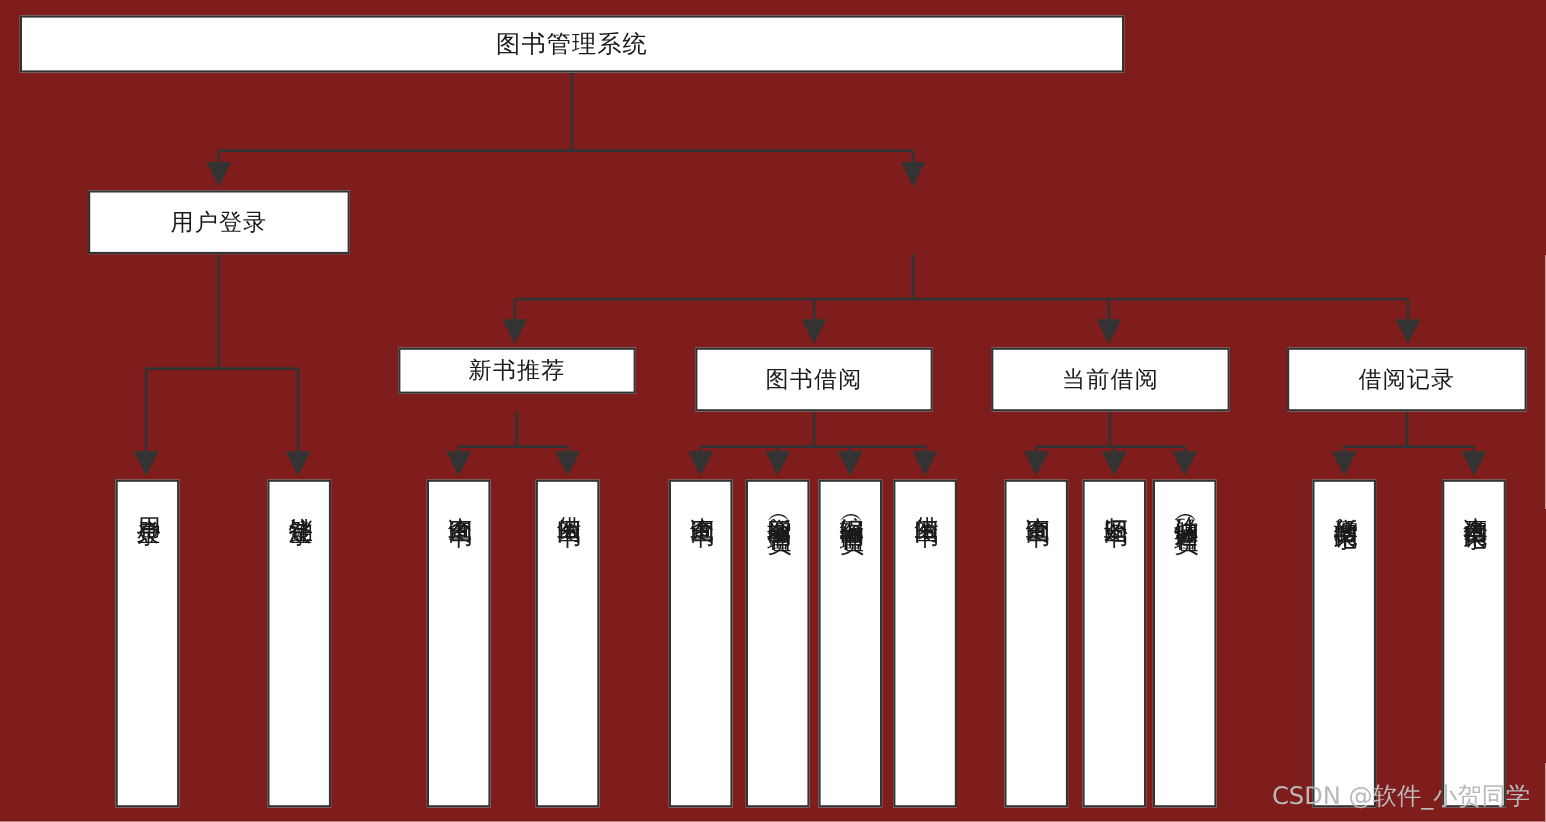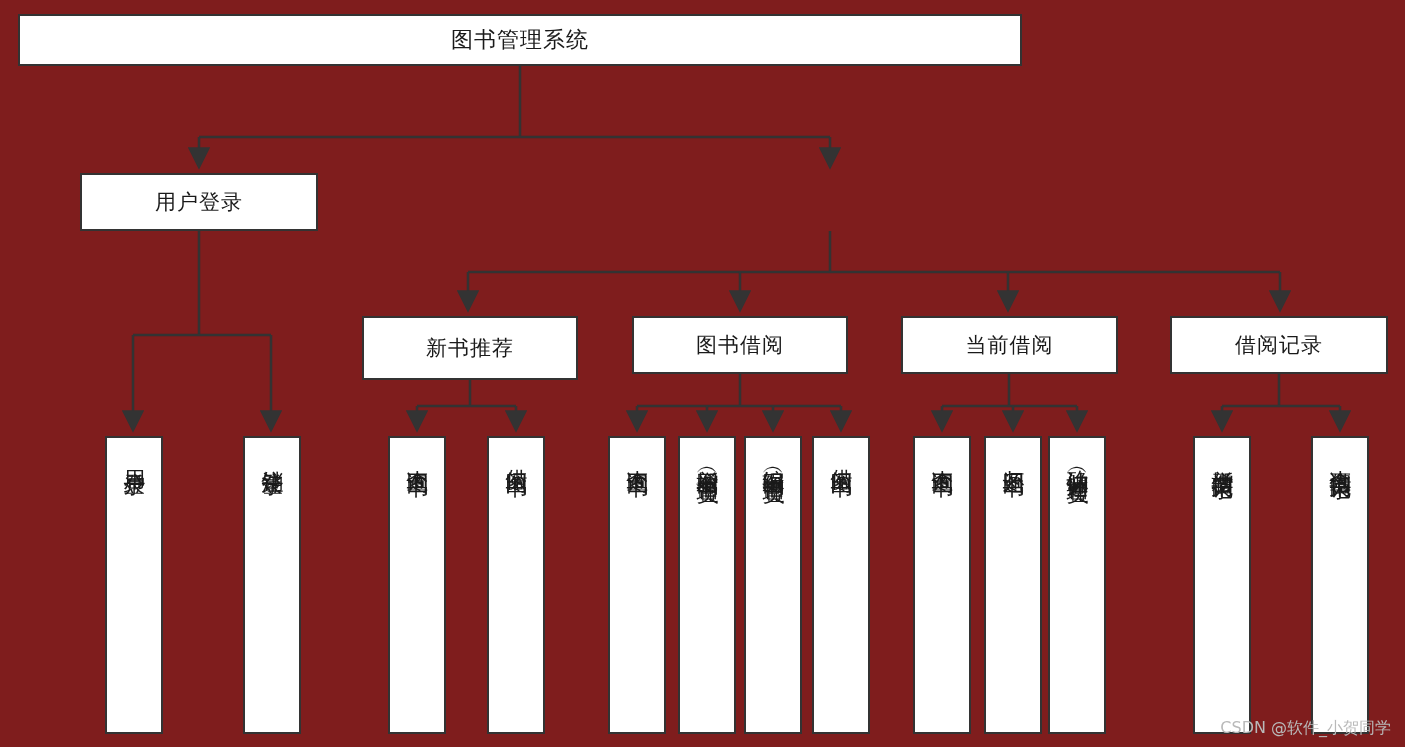--- a/index.html
+++ b/index.html
@@ -56,21 +56,21 @@
     font-size: 22px;
     line-height: 1.22;
     letter-spacing: 2px;
     white-space: nowrap;
     display: block;
   }
   .watermark {
     position: absolute;
     right: 14px;
     bottom: 8px;
-    font-size: 16px;
+    font-size: 22px;
     color: #b9b9b9;
     white-space: nowrap;
     z-index: 5;
     font-family: "DejaVu Sans", "Liberation Sans", sans-serif;
   }
 </style>
 </head>
 <body>
 
 <div id="canvas">
@@ -126,21 +126,21 @@
   </svg>
 
   <div class="node node-h node-root" id="n-root" style="left: 18px; top: 14px; width: 1004px; height: 52px;">
     <span>图书管理系统</span>
   </div>
 
   <div class="node node-h" id="n-l2-0" style="left: 80px; top: 173px; width: 238px; height: 58px;">
     <span>用户登录</span>
   </div>
 
-  <div class="node node-h" id="n-l3-0" style="left: 362px; top: 316px; width: 216px; height: 64px;">
+  <div class="node node-h" id="n-l3-0" style="left: 362px; top: 316px; width: 216px; height: 42px;">
     <span>新书推荐</span>
   </div>
   <div class="node node-h" id="n-l3-1" style="left: 632px; top: 316px; width: 216px; height: 58px; text-align: center;">
     <span>图书借阅</span>
   </div>
   <div class="node node-h" id="n-l3-2" style="left: 901px; top: 316px; width: 217px; height: 58px;">
     <span>当前借阅</span>
   </div>
   <div class="node node-h" id="n-l3-3" style="left: 1170px; top: 316px; width: 218px; height: 58px;">
     <span>借阅记录</span>

